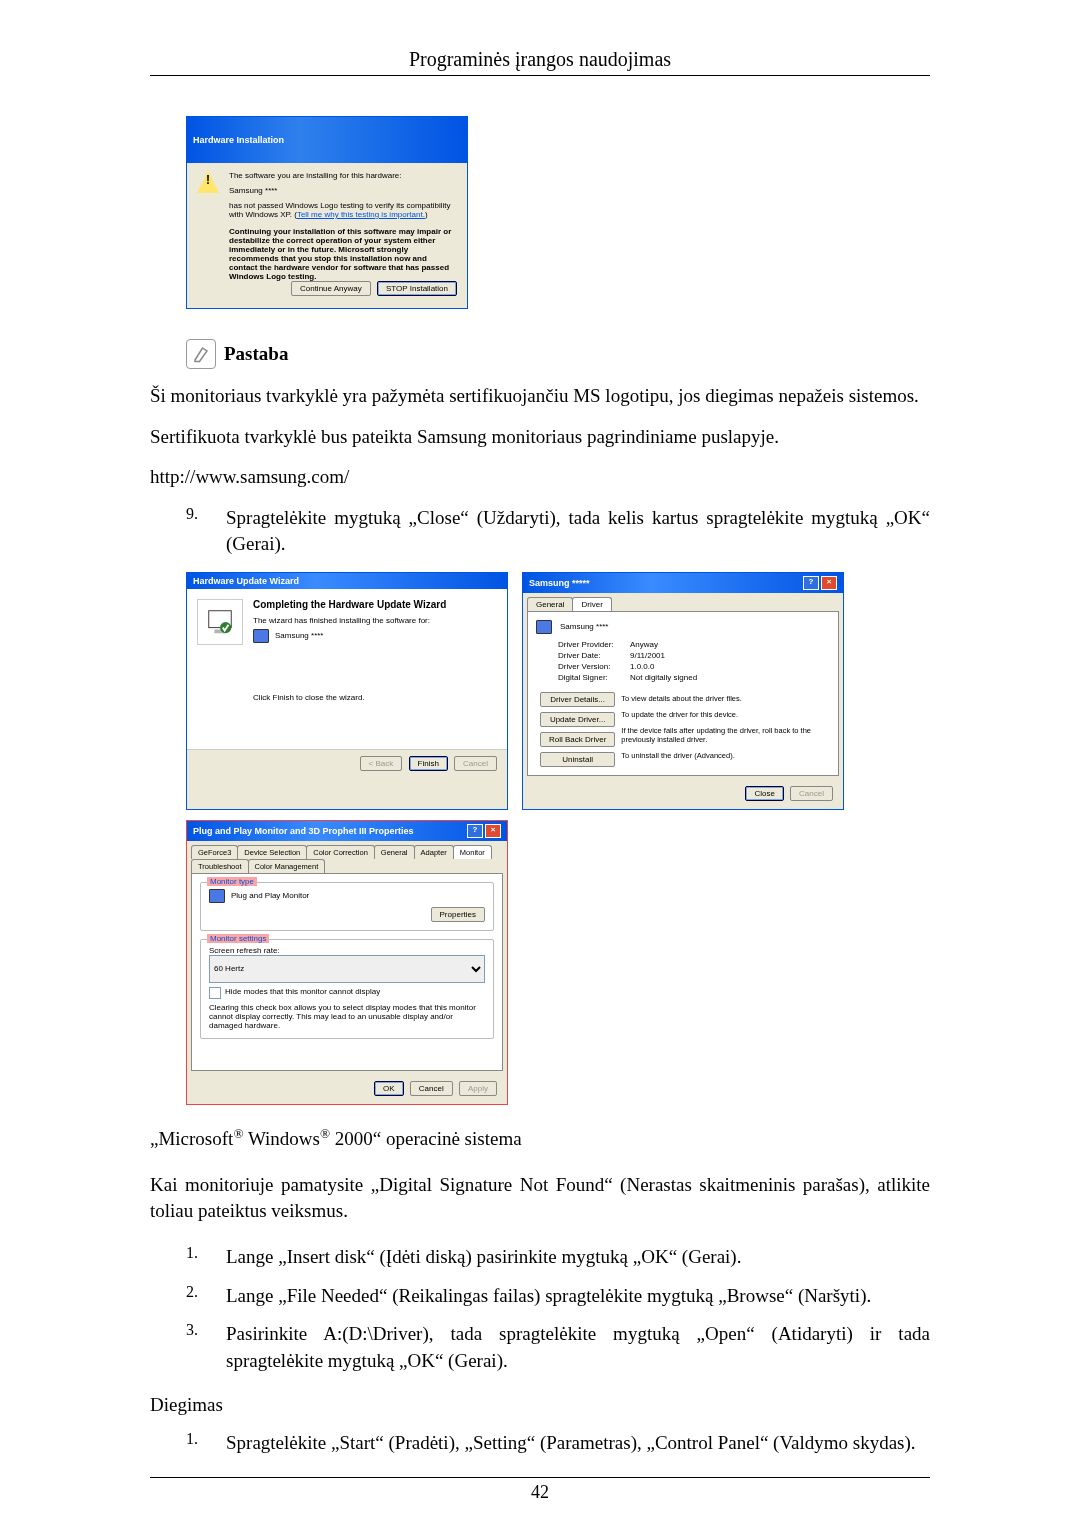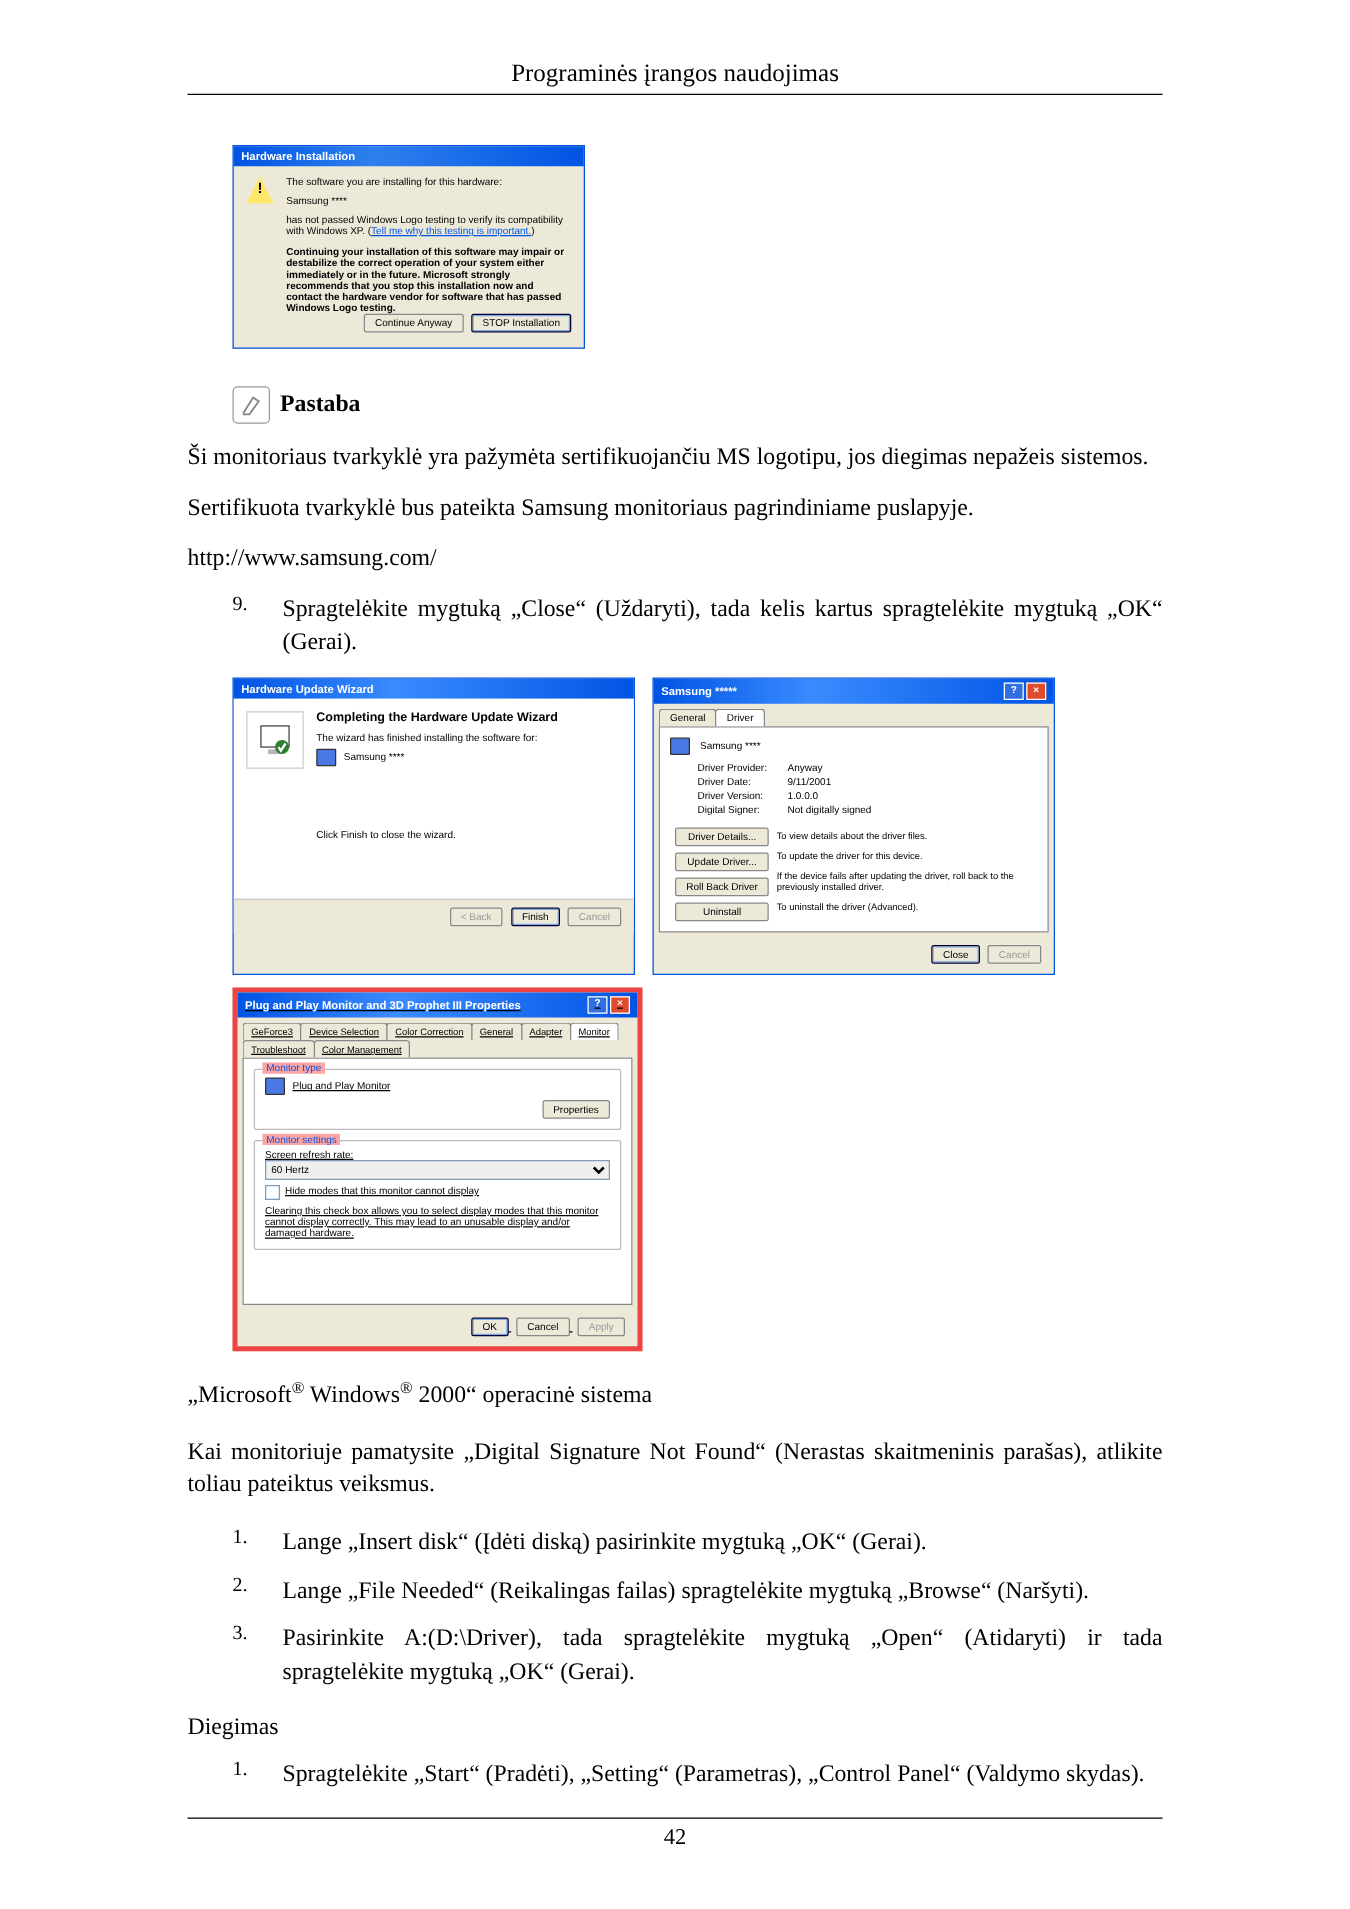--- a/index.html
+++ b/index.html
@@ -74,21 +74,21 @@
     font-size: 8px;
     background: #ece9d8;
     border: 1px solid #0054e3;
     width: 280px;
   }
   .dlg .titlebar {
     background: linear-gradient(to right,#0054e3,#2f80ed 40%,#0054e3);
     color:#fff;
     font-weight:bold;
     font-size:9px;
-    padding:3px 6px;
+    padding:18px 6px;
   }
   .dlg .content {
     padding: 8px 10px 12px 10px;
   }
   .dlg .row1 { display:flex; gap:10px; }
   .warn-icon {
     width:22px; height:22px;
     background: #ffe66d;
     position:relative;
     clip-path: polygon(50% 0, 100% 100%, 0 100%);
@@ -228,24 +228,23 @@
   .props .btncol .left { display:flex; flex-direction:column; gap:5px; }
   .props .btncol .right { display:flex; flex-direction:column; gap:5px; flex:1; }
   .props .btncol .right .desc { font-size:7.5px; padding-top:2px; }
   .props-footer { padding:6px 10px 8px 0; text-align:right; }
 
   
   .pnp {
     font-family:Tahoma,Arial,sans-serif;
     font-size:8px;
     background:#ece9d8;
-    border:4px solid #ef4444;
+    border:1px solid #ef4444;
     width:320px;
     margin:10px 0 20px 36px;
-    text-decoration:underline;
   }
   .pnp .titlebar {
     background: linear-gradient(to right,#0054e3,#3a8bff 40%,#0054e3);
     color:#fff; font-weight:bold; font-size:9px;
     padding:3px 6px;
     display:flex; justify-content:space-between; align-items:center;
   }
   .pnp .tabs { display:flex; flex-wrap:wrap; margin:4px 4px 0 4px; font-size:7.5px; }
   .pnp .tab {
     border:1px solid #888; border-bottom:none;
@@ -258,21 +257,21 @@
   }
   .pnp .grp {
     border:1px solid #bbb; border-radius:2px; padding:6px 8px 8px 8px; margin-bottom:8px; position:relative;
   }
   .pnp .grp .legend {
     position:absolute; top:-6px; left:6px; background:#fca5a5; padding:0 3px; color:#0054e3;
   }
   .pnp .mon-row { display:flex; gap:6px; align-items:center; }
   .pnp .propbtn-row { text-align:right; margin-top:4px; }
   .pnp select {
-    font-family:Tahoma,Arial,sans-serif; font-size:8px; width:100%; height:16px; border:1px solid #7f9db9;
+    font-family:Tahoma,Arial,sans-serif; font-size:8px; width:100%; height:28px; border:1px solid #7f9db9;
   }
   .pnp .cb-row { display:flex; gap:4px; margin-top:4px; }
   .pnp .cb { width:10px; height:10px; border:1px solid #7f9db9; }
   .pnp-footer { padding:6px 10px 8px 0; text-align:right; }
 
   .subheading {
     font-size:19px;
     margin: 20px 0 6px 0;
   }
   .justify { text-align: justify; }

